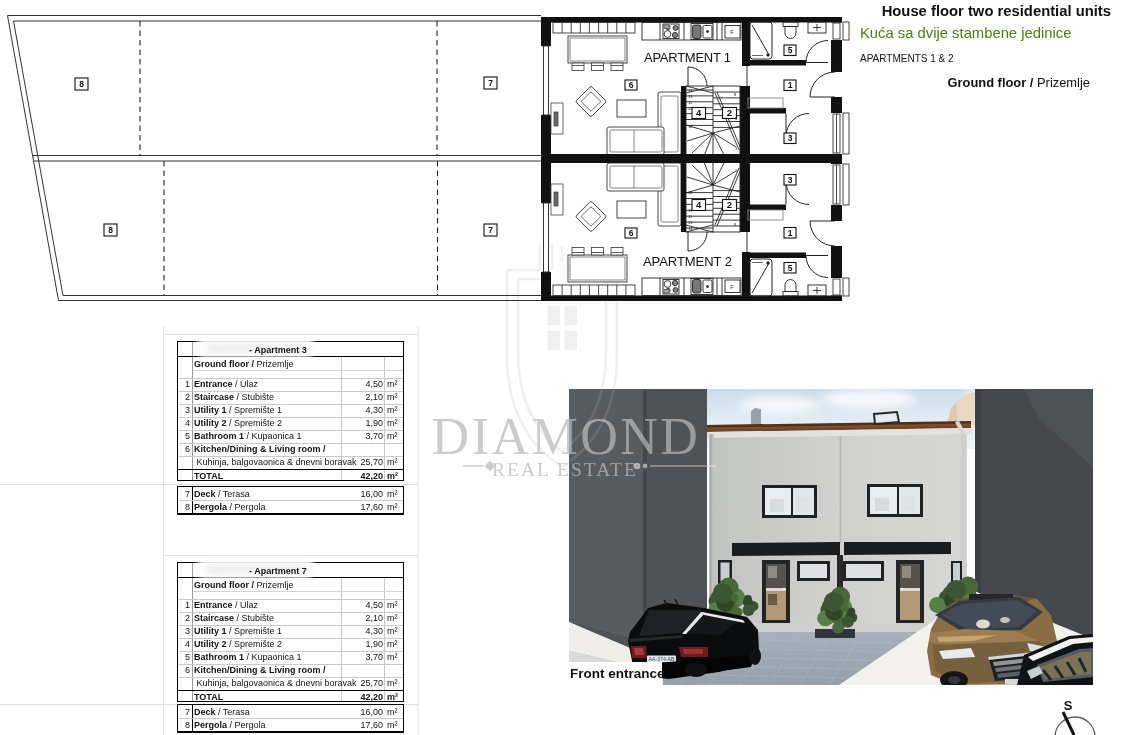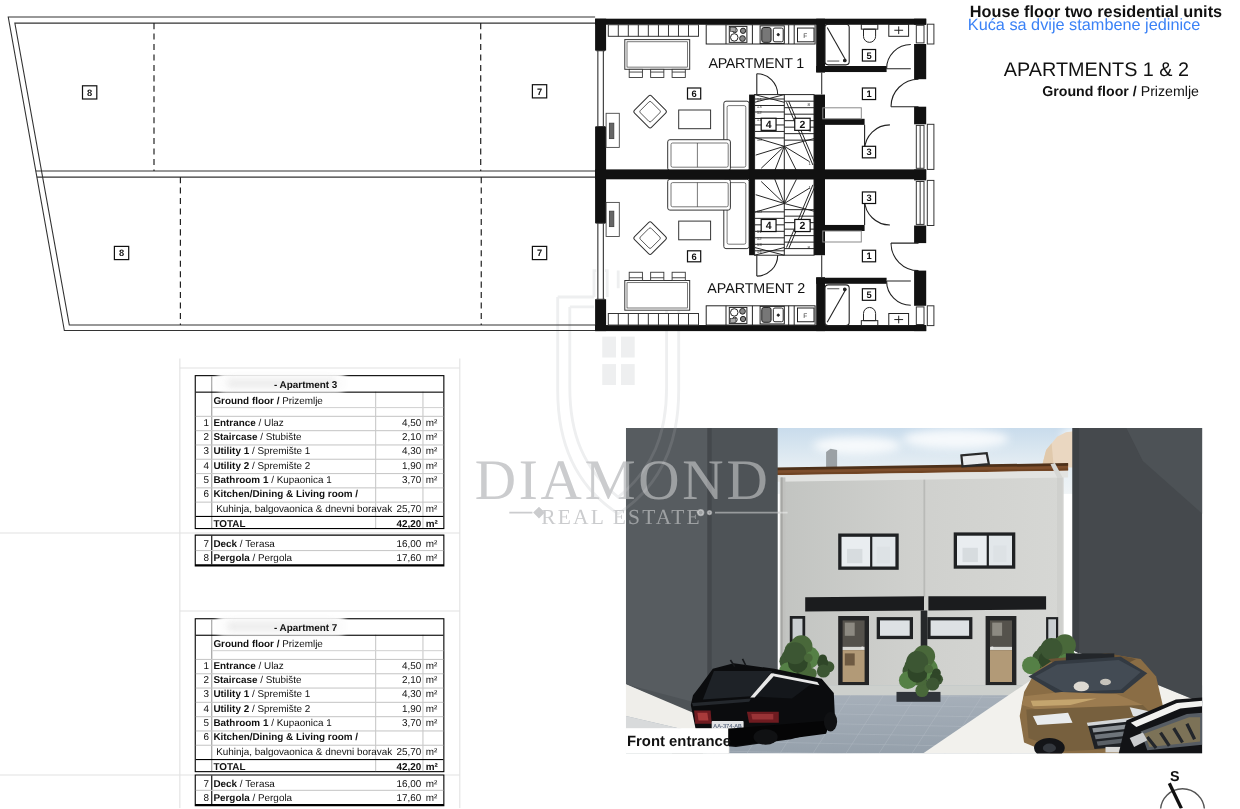--- a/index.html
+++ b/index.html
@@ -541,23 +541,23 @@
 <text x="1068" y="710" font-family="Liberation Sans" font-size="13" font-weight="bold" fill="#111" text-anchor="middle">S</text>
 <circle cx="1075" cy="737" r="20" stroke="#555" stroke-width="1.3" fill="none"></circle>
 <line x1="1063" y1="712" x2="1074" y2="735" stroke="#111" stroke-width="3"></line>
 </g>
 </svg>
 
 <div class="abs" style="left:860px;top:0;width:260px;height:100px;">
 
 <div class="abs" style="left:0;top:3px;width:251px;text-align:right;font-size:14.8px;font-weight:bold;color:#111;white-space:nowrap;">House floor two residential units</div>
 
-<div class="abs" style="left:0;top:15px;width:251px;text-align:center;font-size:14.8px;color:#3b82f6;white-space:nowrap;">Kuća sa dvije stambene jedinice</div>
-
-<div class="abs" style="left:0;top:53px;width:221px;text-align:right;font-size:18px;color:#111;white-space:nowrap;">APARTMENTS 1 &amp; 2</div>
+<div class="abs" style="left:0;top:25px;width:251px;text-align:left;font-size:14.8px;color:#4d7c0f;white-space:nowrap;">Kuća sa dvije stambene jedinice</div>
+
+<div class="abs" style="left:0;top:53px;width:221px;font-size:10px;color:#111;white-space:nowrap;">APARTMENTS 1 &amp; 2</div>
 
 <div class="abs" style="left:0;top:74.5px;width:230px;text-align:right;font-size:12.9px;color:#111;white-space:nowrap;"><b>Ground floor /</b> Prizemlje</div>
 </div>
 
 <svg class="abs" style="left:0;top:0" width="1127" height="735" viewBox="0 0 1127 735">
 <g stroke="#e2e2e2" stroke-width="1">
 <line x1="163.5" y1="326" x2="163.5" y2="735"></line>
 <line x1="418" y1="326" x2="418" y2="735"></line>
 <line x1="163.5" y1="334.5" x2="418" y2="334.5"></line>
 <line x1="0" y1="484.5" x2="418" y2="484.5"></line>

